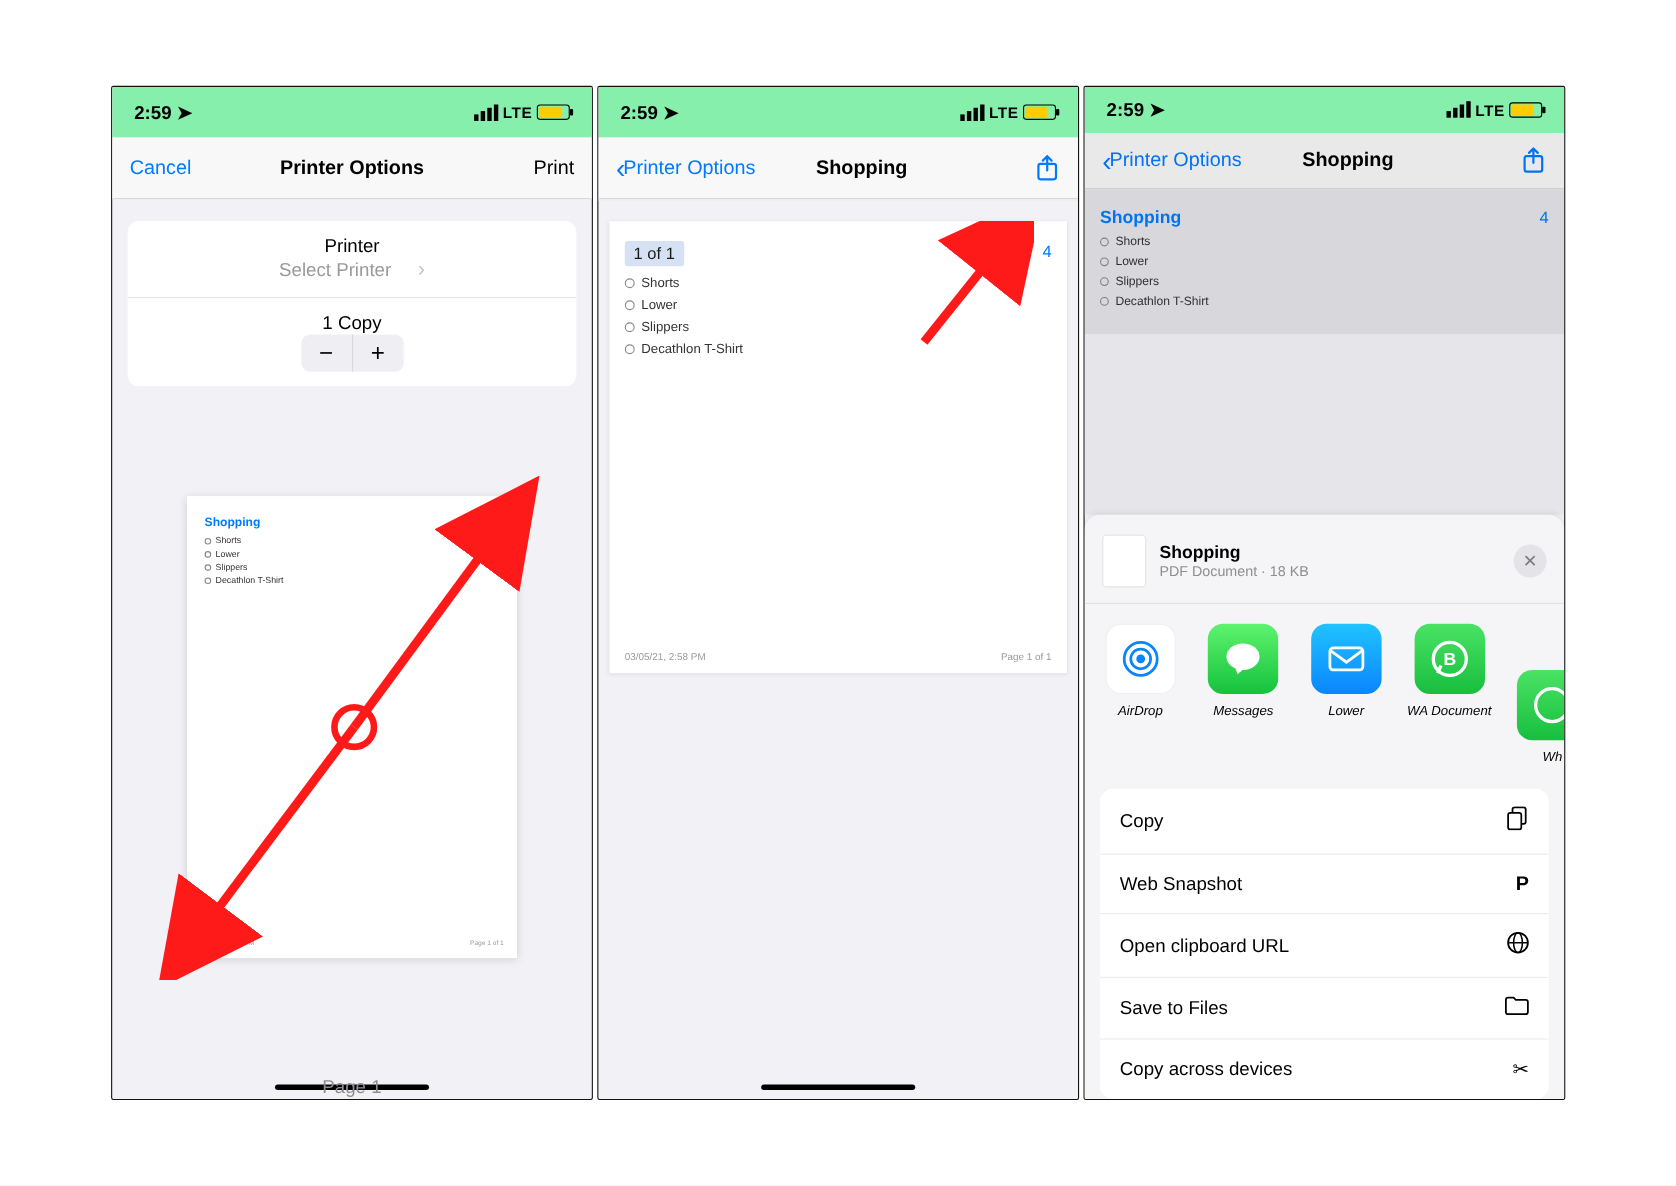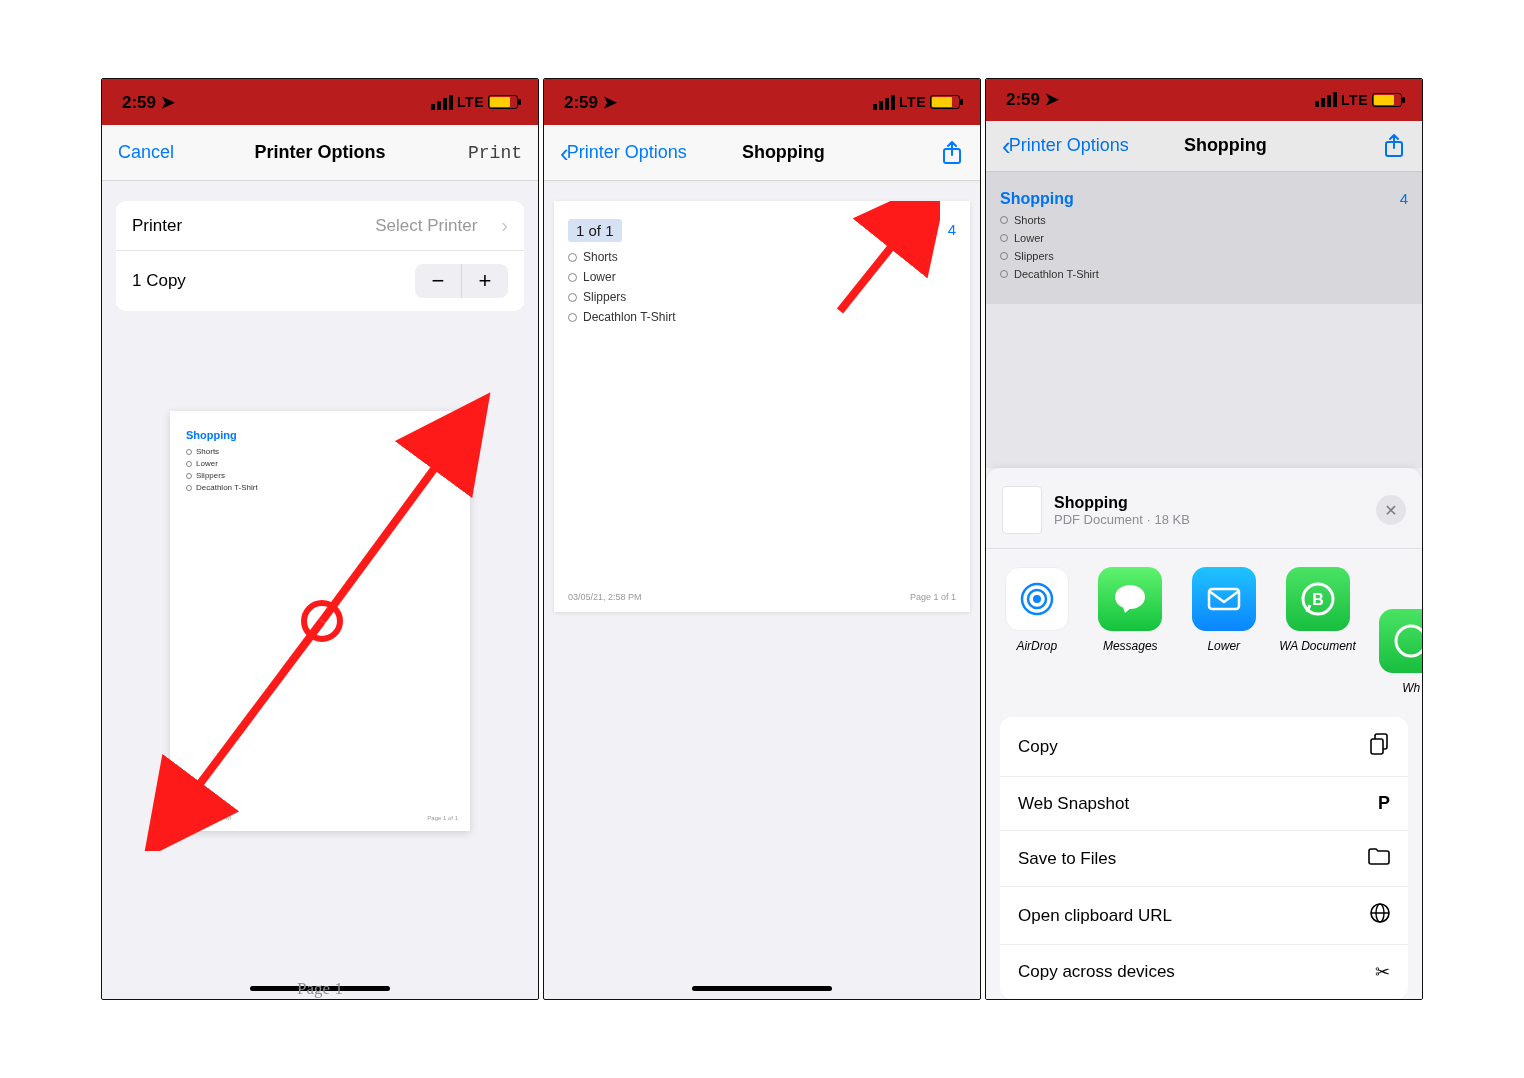--- a/index.html
+++ b/index.html
@@ -18,21 +18,21 @@
     border: 1px solid #111;
     border-radius: 2px;
     position: relative;
     overflow: hidden;
     display: flex;
     flex-direction: column;
   }
   
   .statusbar {
     height: 46px;
-    background: #b91c1c;
+    background: #86efac;
     display: flex;
     align-items: center;
     justify-content: space-between;
     padding: 0 20px;
     font-size: 17px;
     font-weight: 600;
     color: #000;
   }
   .statusbar .right { display: flex; align-items: center; gap: 4px; }
   .sig { display: inline-flex; align-items: flex-end; gap: 2px; }
@@ -56,36 +56,37 @@
     align-items:center;
     justify-content:space-between;
     padding:0 16px;
     font-size:18px;
   }
   .navbar .left, .navbar .right { min-width:90px; display:flex; align-items:center;}
   .navbar .right { justify-content:flex-end;}
   .navbar .title { font-weight:600; color:#000; flex:1; text-align:center;}
   .navbar .title.left-title { text-align:left; flex:0 1 auto; margin-left:6px;}
   .link { color:#007aff; }
-  .disabled { color:#404040;font-family:Liberation Mono, monospace; }
+  .disabled { color:#000000; }
   .chev-left{ font-size:26px; font-weight:400; color:#007aff; margin-right:-2px; line-height:1;}
   .share-icon svg{width:24px;height:26px;display:block;}
 
   
   .tablegrp {
     margin: 20px 14px 0 14px;
     background:#fff;
     border-radius:10px;
     overflow:hidden;
   }
   .row {
     display:flex; align-items:center; justify-content:space-between;
     padding:13px 16px;
     font-size:17px;
     color:#000;
+    flex-direction:column;
   }
   .row + .row { border-top:1px solid #e5e5e9; }
   .row .val{ color:#999; display:flex; align-items:center; gap:24px;}
   .chev-right{color:#c5c5c8;font-size:20px;}
   .stepper{ display:flex; background:#efeff3; border-radius:8px; overflow:hidden; }
   .stepper button{ width:46px; height:34px; background:transparent; border:none; font-size:22px; color:#000; }
   .stepper .div{width:1px;background:#d8d8dc;}
 
   
   .preview-area{ flex:1; display:flex; align-items:flex-start; justify-content:center; padding-top:100px; position:relative;}
@@ -95,21 +96,21 @@
     height:420px;
     box-shadow:0 2px 8px rgba(0,0,0,.15);
     position:relative;
     padding:18px 16px;
   }
   .page-thumb .ptitle{color:#007aff;font-weight:700;font-size:11px;}
   .page-thumb .pcount{position:absolute;right:16px;top:18px;color:#007aff;font-size:11px;font-weight:600;}
   .page-thumb ul{list-style:none;margin-top:6px;}
   .page-thumb li{font-size:8px;color:#333;display:flex;align-items:center;gap:4px;margin:3px 0;}
   .page-thumb .circ{width:6px;height:6px;border:1px solid #888;border-radius:50%;}
-  .page-label{ font-size:17px; color:#8e8e92; margin-top:-32px; z-index:2;font-family:Liberation Serif, serif;}
+  .page-label{ font-size:17px; color:#8e8e92; margin-top:-32px; z-index:2;}
   .page-footer{position:absolute;bottom:10px;left:12px;right:12px;display:flex;justify-content:space-between;font-size:6px;color:#999;}
   
   .arrow-overlay{position:absolute;z-index:5;}
 
   
   .bigpage-wrap{ padding:18px 10px; flex:1; }
   .bigpage{
     background:#fff; width:100%; height:411px;
     box-shadow:0 1px 4px rgba(0,0,0,.1);
     padding:18px 14px; position:relative;
@@ -470,38 +471,38 @@
                 <rect x="5" y="1" width="12" height="15" rx="2" stroke="#000" stroke-width="1.6" fill="none"></rect>
                 <rect x="1" y="6" width="12" height="15" rx="2" stroke="#000" stroke-width="1.6" fill="#fff"></rect>
               </svg>
         </span>
       </div>
       <div class="act">
         <span>Web Snapshot</span>
         <span class="aicon" style="font-weight:900;">P</span>
       </div>
       <div class="act">
-        <span>Save to Files</span>
-        <span class="aicon">
-          <svg width="22" height="18" viewBox="0 0 22 18">
-                <path d="M1 4 Q1 2 3 2 L8 2 L10 4 L19 4 Q21 4 21 6 L21 15 Q21 17 19 17 L3 17 Q1 17 1 15 Z" stroke="#000" stroke-width="1.6" fill="none"></path>
-              </svg>
-        </span>
-      </div>
-      <div class="act">
         <span>Open clipboard URL</span>
         <span class="aicon">
           <svg width="20" height="20" viewBox="0 0 20 20">
                 <circle cx="10" cy="10" r="9" stroke="#000" stroke-width="1.6" fill="none"></circle>
                 <ellipse cx="10" cy="10" rx="4" ry="9" stroke="#000" stroke-width="1.4" fill="none"></ellipse>
                 <line x1="1" y1="10" x2="19" y2="10" stroke="#000" stroke-width="1.4"></line>
               </svg>
         </span>
       </div>
       <div class="act">
+        <span>Save to Files</span>
+        <span class="aicon">
+          <svg width="22" height="18" viewBox="0 0 22 18">
+                <path d="M1 4 Q1 2 3 2 L8 2 L10 4 L19 4 Q21 4 21 6 L21 15 Q21 17 19 17 L3 17 Q1 17 1 15 Z" stroke="#000" stroke-width="1.6" fill="none"></path>
+              </svg>
+        </span>
+      </div>
+      <div class="act">
         <span>Copy across devices</span>
         <span class="aicon">✂</span>
       </div>
     </div>
   </div>
 </div>
 
 </div>
 
 </body></html>

